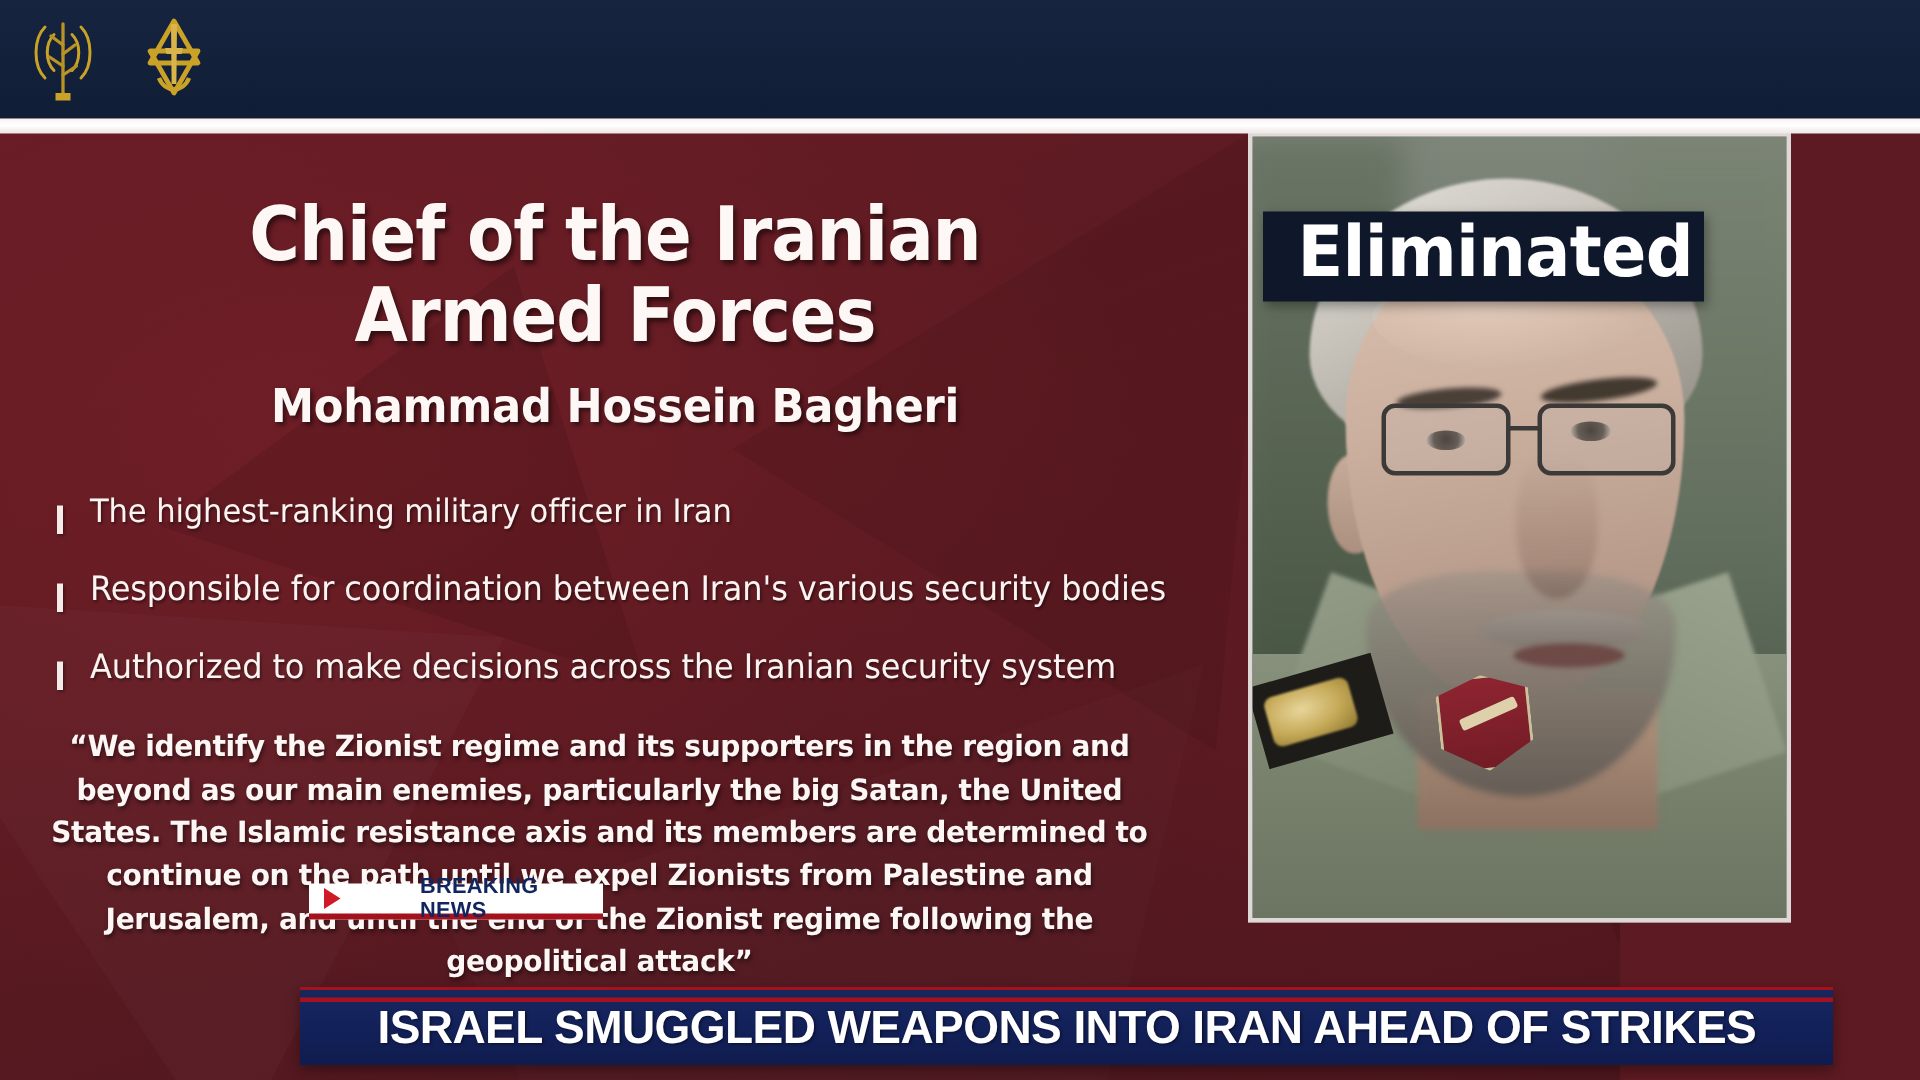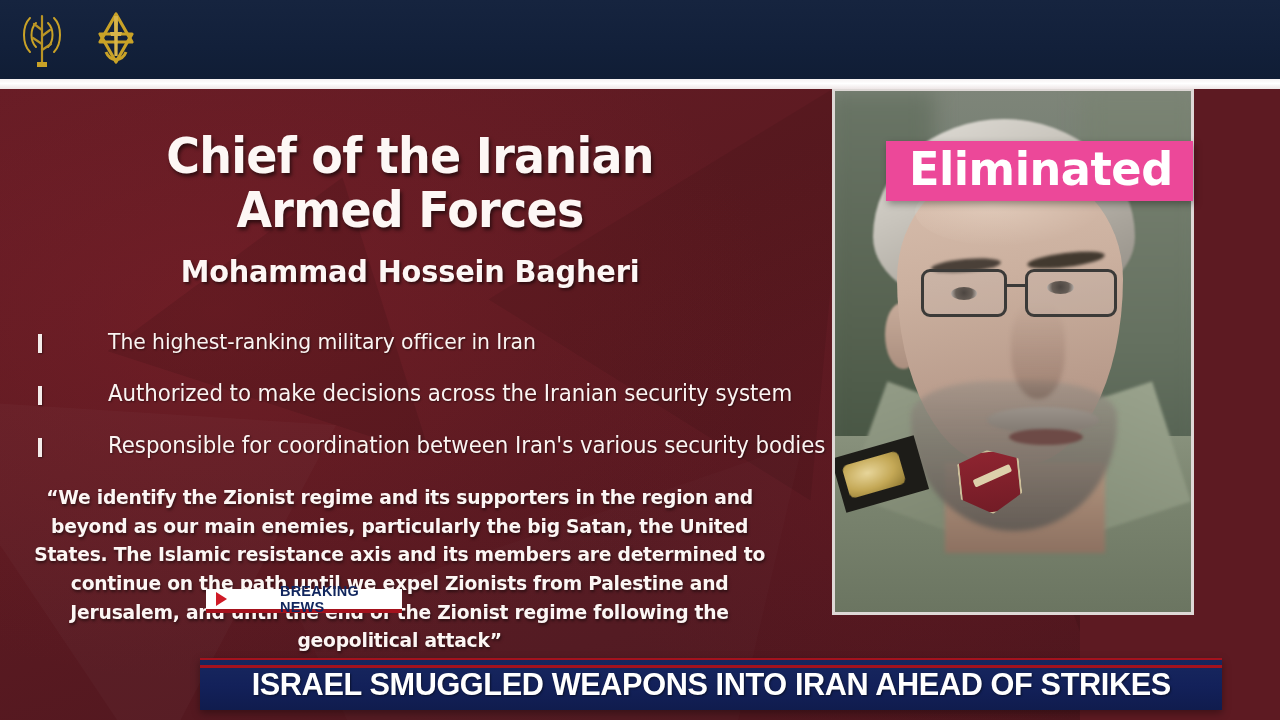--- a/index.html
+++ b/index.html
@@ -114,23 +114,22 @@
     font-size: 31px;
     color: #fdf7f5;
     letter-spacing: -0.2px;
     text-shadow: 2px 2px 3px rgba(0,0,0,0.5);
     transform: scaleX(0.93);
   }
 
   .bullets { margin-top: 40px; padding-left: 8px; }
   .bullet-row {
     display: flex;
-    align-items: center;
+    align-items: flex-end;
     margin-bottom: 26px;
-    gap: 48px;
   }
   .bullet-mark {
     flex: none;
     width: 4px; height: 19px;
     background: #f4ecea;
     margin-right: 18px;
     transform: translateY(2px);
     box-shadow: 1px 1px 2px rgba(0,0,0,0.4);
   }
   .bullet-text {
@@ -322,23 +321,23 @@
     content: "";
     position: absolute; left: 12px; top: 20px; width: 40px; height: 8px;
     background: #ddd0ab;
     transform: rotate(-18deg);
     border-radius: 2px;
   }
 
   
   .eliminated-badge {
     position: absolute;
-    left: 886px; top: 141px;
-    padding: 4px 13px 8px 16px;
-    background: #ec4899;
+    left: 842px; top: 141px;
+    padding: 4px 0 8px 16px;
+    background: #0f172a;
     z-index: 18;
     box-shadow: 2px 3px 7px rgba(0,0,0,0.35);
   }
   .eliminated-text {
     font-family: "DejaVu Sans", sans-serif;
     font-weight: bold;
     font-size: 47px;
     line-height: 1.02;
     color: #ffffff;
     letter-spacing: -0.5px;
@@ -464,25 +463,25 @@
         <div class="sub-title">Mohammad Hossein Bagheri</div>
       </div>
 
       <div class="bullets">
         <div class="bullet-row">
           <span class="bullet-mark"></span>
           <span class="bullet-text">The highest-ranking military officer in Iran</span>
         </div>
         <div class="bullet-row">
           <span class="bullet-mark"></span>
-          <span class="bullet-text">Authorized to make decisions across the Iranian security system</span>
+          <span class="bullet-text">Responsible for coordination between Iran's various security bodies</span>
         </div>
         <div class="bullet-row">
           <span class="bullet-mark"></span>
-          <span class="bullet-text">Responsible for coordination between Iran's various security bodies</span>
+          <span class="bullet-text">Authorized to make decisions across the Iranian security system</span>
         </div>
       </div>
 
       <div class="quote-block">“We identify the Zionist regime and its supporters in the region and beyond as our main enemies, particularly the big Satan, the United States. The Islamic resistance axis and its members are determined to continue on the path until we expel Zionists from Palestine and Jerusalem, and until the end of the Zionist regime following the geopolitical attack”</div>
     </div>
 
   </div>
 
   <div class="portrait-wrap">
     <div class="portrait-frame">

